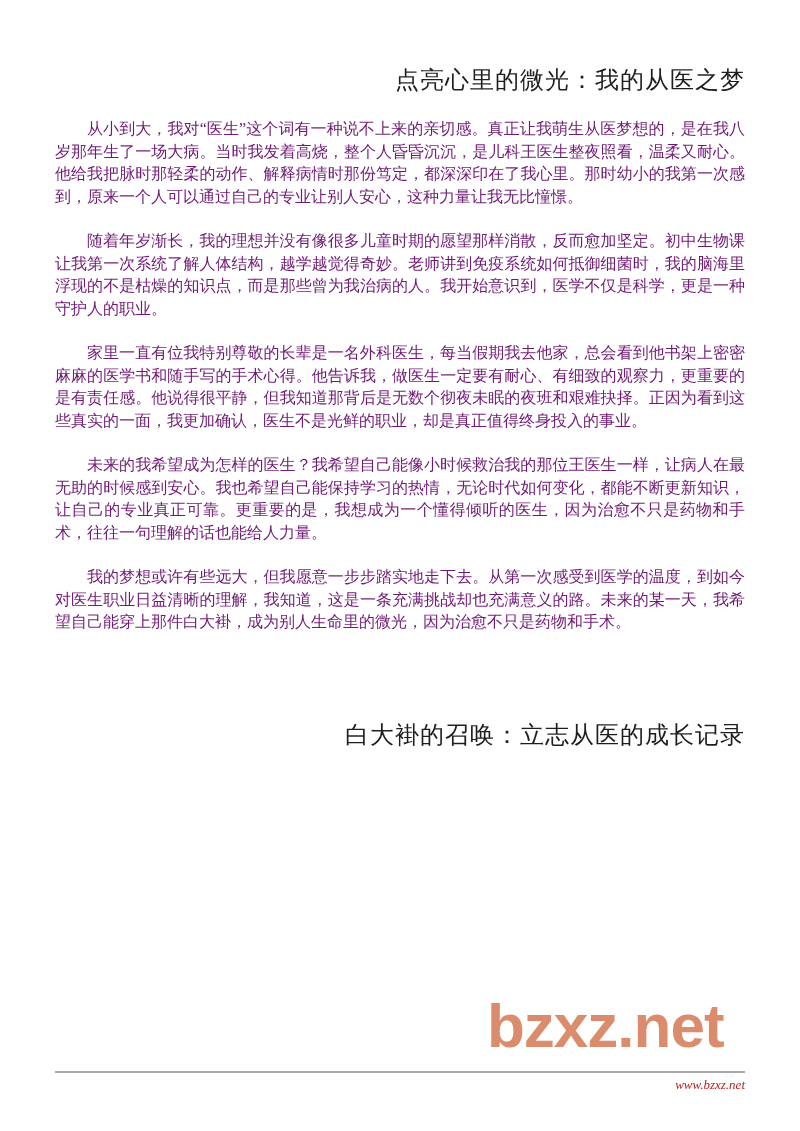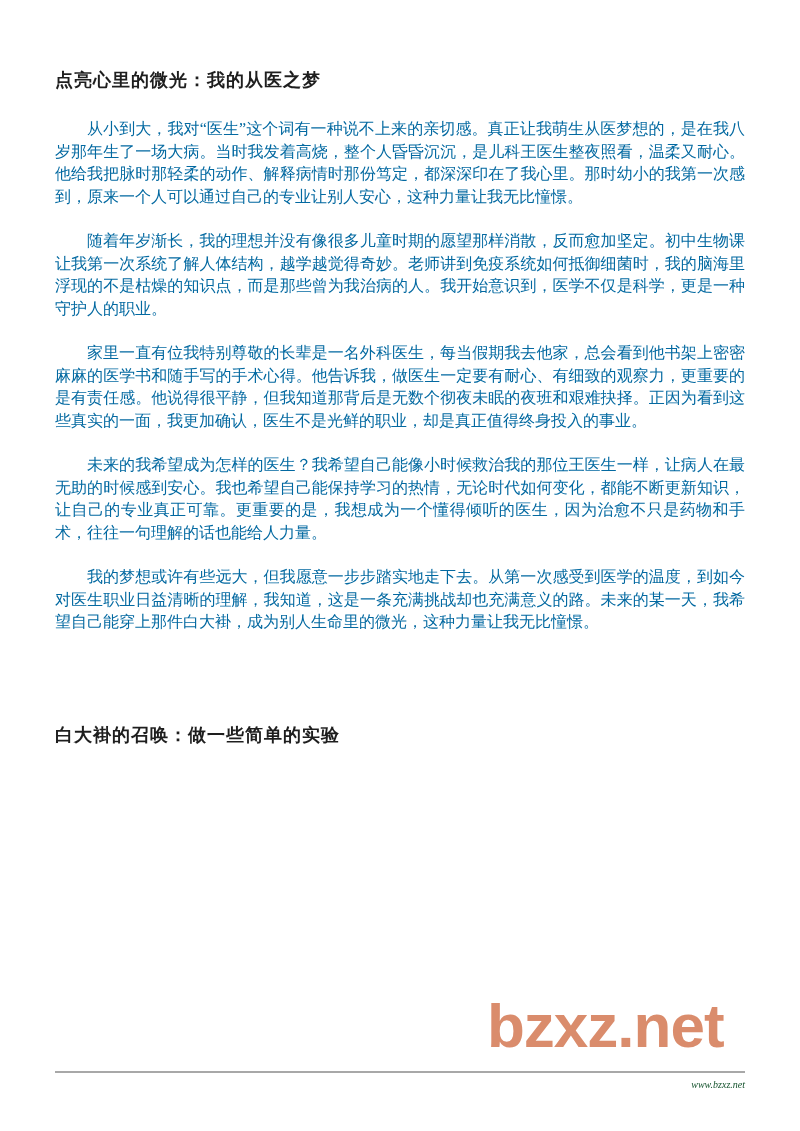--- a/index.html
+++ b/index.html
@@ -14,43 +14,43 @@
     font-family: "Liberation Serif", "DejaVu Serif", serif;
     color: #2d2d2d;
   }
   .content {
     position: relative;
     z-index: 1;
     margin: 0 55px;
     width: 690px;
   }
   .essay-title {
-    text-align: left;
-    font-weight: 700;
-    font-size: 18px;
+    text-align: right;
+    font-weight: 400;
+    font-size: 24px;
     line-height: 32px;
     color: #1e1e1e;
     letter-spacing: 1px;
   }
   .essay-title.t1 {
     margin-top: 64px;
     font-family: "Liberation Serif", "DejaVu Serif", serif;
   }
   .essay-title.t2 {
     margin-top: 85px;
     font-family: "Liberation Sans", "DejaVu Sans", sans-serif;
   }
   .essay-body { margin-top: 22px; }
   .essay-body p {
     font-size: 16px;
     line-height: 22.5px;
     text-align: justify;
     text-indent: 2em;
     margin-bottom: 22px;
-    color: #0369a1;
+    color: #701a75;
   }
   .essay-body p:last-child { margin-bottom: 0; }
   .watermark {
     position: absolute;
     z-index: 0;
     left: 487px;
     top: 990px;
     font-family: "Liberation Sans", "DejaVu Sans", sans-serif;
     font-weight: 700;
     font-size: 62px;
@@ -71,48 +71,48 @@
     border: none;
     border-top: 2px solid #a8a8a8;
     height: 0;
     width: 100%;
   }
   .footer-url {
     display: block;
     text-align: right;
     font-family: "Liberation Serif", "DejaVu Serif", serif;
     font-style: italic;
-    font-size: 10px;
+    font-size: 13px;
     line-height: 18px;
     margin-top: 3px;
-    color: #14532d;
+    color: #b91c1c;
   }
 </style>
 </head>
 <body>
 
 <div class="page">
 
   <div class="watermark">bzxz.net</div>
 
   <div class="content">
 
     <div>
       <h1 class="essay-title t1">点亮心里的微光：我的从医之梦</h1>
       <div class="essay-body">
         <p>从小到大，我对“医生”这个词有一种说不上来的亲切感。真正让我萌生从医梦想的，是在我八岁那年生了一场大病。当时我发着高烧，整个人昏昏沉沉，是儿科王医生整夜照看，温柔又耐心。他给我把脉时那轻柔的动作、解释病情时那份笃定，都深深印在了我心里。那时幼小的我第一次感到，原来一个人可以通过自己的专业让别人安心，这种力量让我无比憧憬。</p>
         <p>随着年岁渐长，我的理想并没有像很多儿童时期的愿望那样消散，反而愈加坚定。初中生物课让我第一次系统了解人体结构，越学越觉得奇妙。老师讲到免疫系统如何抵御细菌时，我的脑海里浮现的不是枯燥的知识点，而是那些曾为我治病的人。我开始意识到，医学不仅是科学，更是一种守护人的职业。</p>
         <p>家里一直有位我特别尊敬的长辈是一名外科医生，每当假期我去他家，总会看到他书架上密密麻麻的医学书和随手写的手术心得。他告诉我，做医生一定要有耐心、有细致的观察力，更重要的是有责任感。他说得很平静，但我知道那背后是无数个彻夜未眠的夜班和艰难抉择。正因为看到这些真实的一面，我更加确认，医生不是光鲜的职业，却是真正值得终身投入的事业。</p>
         <p>未来的我希望成为怎样的医生？我希望自己能像小时候救治我的那位王医生一样，让病人在最无助的时候感到安心。我也希望自己能保持学习的热情，无论时代如何变化，都能不断更新知识，让自己的专业真正可靠。更重要的是，我想成为一个懂得倾听的医生，因为治愈不只是药物和手术，往往一句理解的话也能给人力量。</p>
-        <p>我的梦想或许有些远大，但我愿意一步步踏实地走下去。从第一次感受到医学的温度，到如今对医生职业日益清晰的理解，我知道，这是一条充满挑战却也充满意义的路。未来的某一天，我希望自己能穿上那件白大褂，成为别人生命里的微光，这种力量让我无比憧憬。</p>
+        <p>我的梦想或许有些远大，但我愿意一步步踏实地走下去。从第一次感受到医学的温度，到如今对医生职业日益清晰的理解，我知道，这是一条充满挑战却也充满意义的路。未来的某一天，我希望自己能穿上那件白大褂，成为别人生命里的微光，因为治愈不只是药物和手术。</p>
       </div>
     </div>
 
     <div>
-      <h1 class="essay-title t2">白大褂的召唤：做一些简单的实验</h1>
+      <h1 class="essay-title t2">白大褂的召唤：立志从医的成长记录</h1>
       <div class="essay-body">
       </div>
     </div>
 
   </div>
 
   <div class="footer">
     <hr class="footer-rule">
     <span class="footer-url">www.bzxz.net</span>
   </div>

